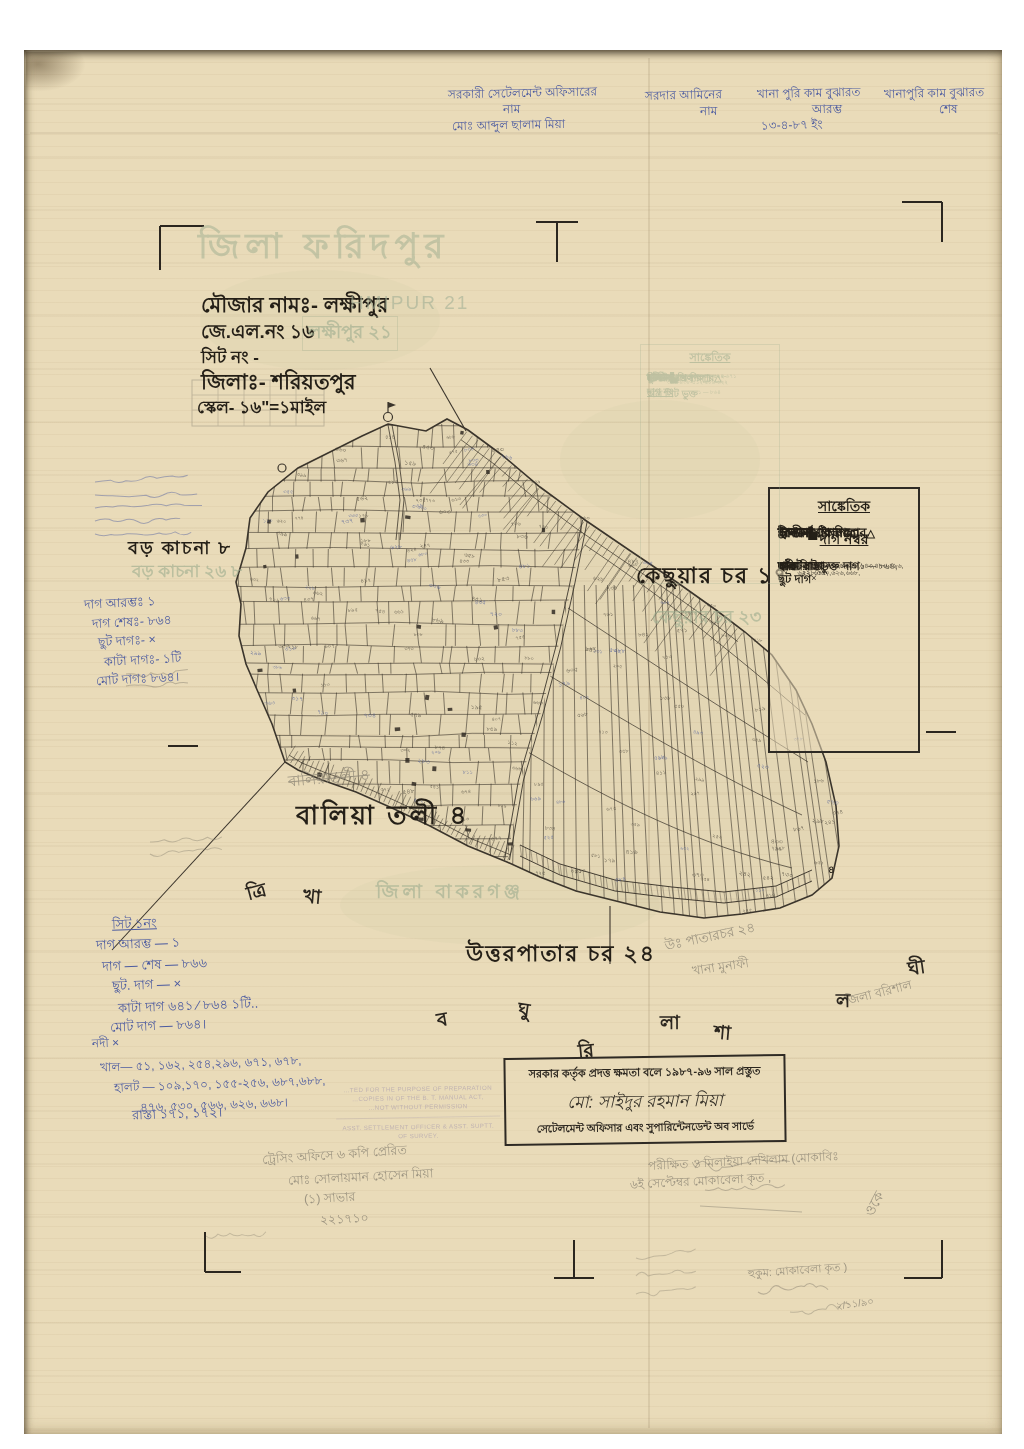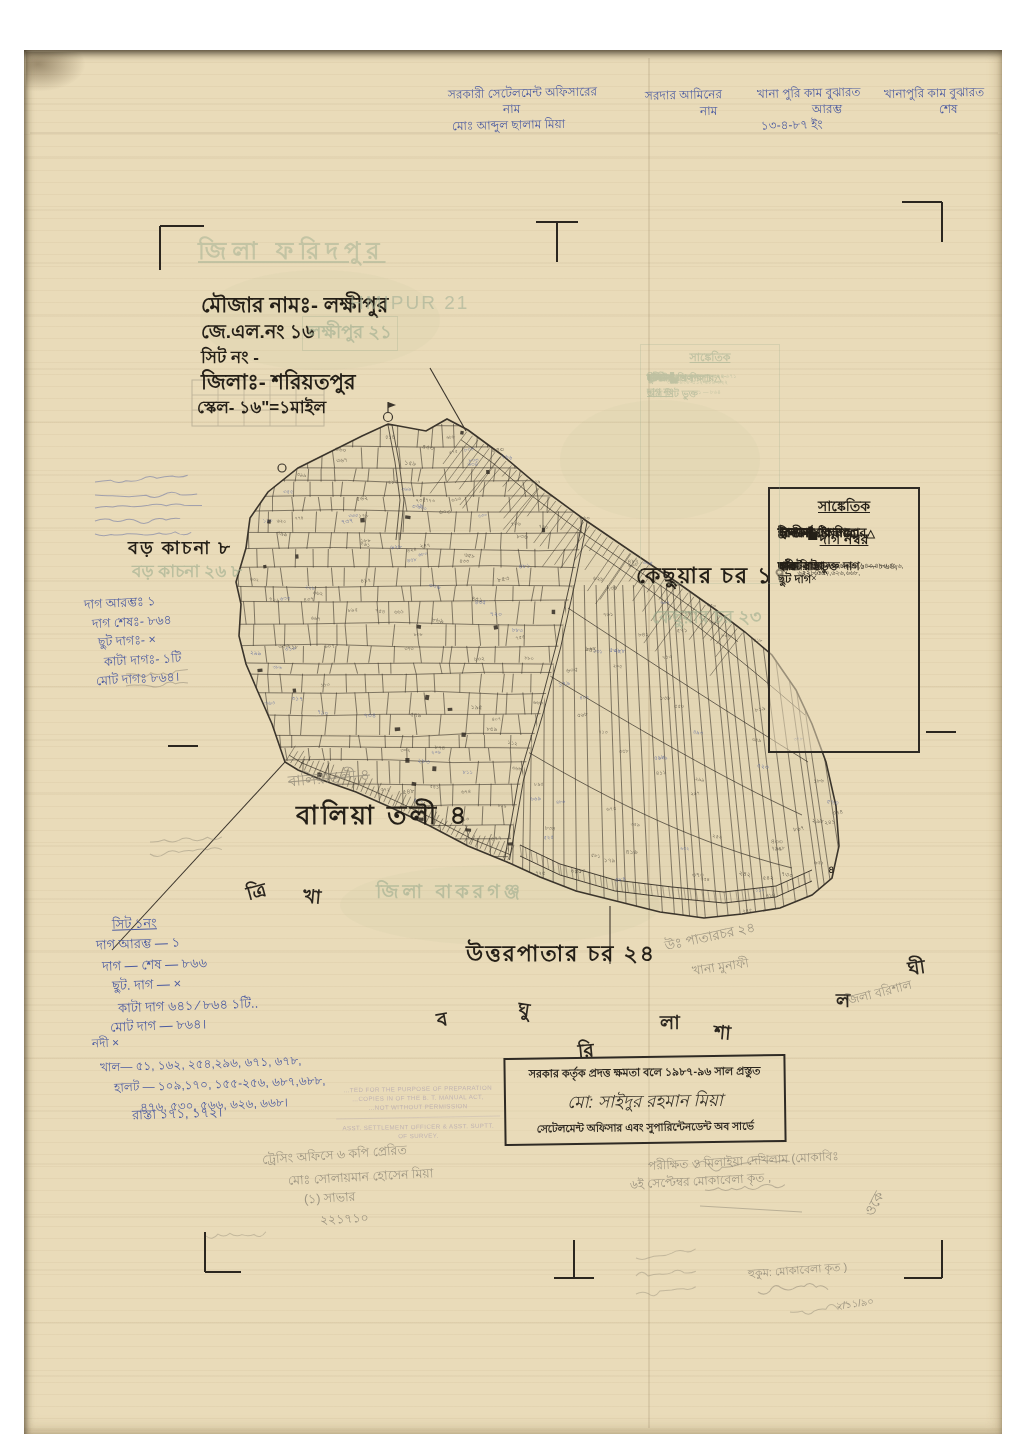--- a/index.html
+++ b/index.html
@@ -1388,21 +1388,21 @@
       <path d="M758,1292 q5.833333333333333,5.1 11.666666666666666,0.4 q5.833333333333333,-8.8 11.666666666666666,-2.6 q5.833333333333333,4.3 11.666666666666666,2.1 q5.833333333333333,-3.4 11.666666666666666,-1.4 q5.833333333333333,-6.0 11.666666666666666,1.8 q5.833333333333333,-3.3 11.666666666666666,3.5" stroke="#8b8474" stroke-width="1" fill="none" opacity="0.5" transform="rotate(-5 758 1292)"></path>
       <path d="M790,1312 q6,1.5 12,0.4 q6,6.7 12,1.3 q6,-2.5 12,-0.7 q6,-8.9 12,1.3 q6,-9.7 12,-2.8" stroke="#8b8474" stroke-width="1" fill="none" opacity="0.45" transform="rotate(-6 790 1312)"></path>
       <path d="M636,1258 q6,3.1 12,0.6 q6,-1.9 12,-1.6 q6,0.6 12,-2.0 q6,-3.3 12,-1.4 q6,2.6 12,-1.5" stroke="#8b8474" stroke-width="1" fill="none" opacity="0.4" transform="rotate(-3 636 1258)"></path>
       <path d="M636,1276 q6,-7.2 12,0.6 q6,-1.8 12,-1.4 q6,1.1 12,-0.7 q6,-4.4 12,0.7 q6,1.6 12,-0.8" stroke="#8b8474" stroke-width="1" fill="none" opacity="0.4" transform="rotate(-3 636 1276)"></path>
       <path d="M636,1294 q6,-2.7 12,0.1 q6,6.0 12,-1.8 q6,-0.2 12,-0.4 q6,-1.1 12,-0.6 q6,2.3 12,-1.4" stroke="#8b8474" stroke-width="1" fill="none" opacity="0.4" transform="rotate(-3 636 1294)"></path>
       <path d="M206,1236 q6,5.7 12,-1.4 q6,4.3 12,-0.4 q6,4.3 12,1.7 q6,2.4 12,0.2 q6,5.6 12,-2.3" stroke="#8b8474" stroke-width="1" fill="none" opacity="0.4" transform="rotate(-2 206 1236)"></path>
     </svg>
 
   <div class="overlay" id="overlay">
 
-    <div class="ghost-text" style="left:198px;top:232px;font-size:24px;letter-spacing:6px;opacity:.5;text-decoration:underline;">জিলা ফরিদপুর</div>
+    <div class="ghost-text" style="left:198px;top:219px;font-size:35px;letter-spacing:6px;opacity:.5;">জিলা ফরিদপুর</div>
     <div class="bn-black" style="left:201px;top:289px;font-size:21px;">মৌজার নামঃ- লক্ষীপুর</div>
     <div class="ghost-latin" style="left:350px;top:292px;font-size:19px;">HMIPUR 21</div>
     <div class="bn-black" style="left:201px;top:317px;font-size:19px;">জে.এল.নং ১৬</div>
     <div class="ghost-text" style="left:302px;top:316px;font-size:18px;border:1px solid rgba(159,174,144,.5);padding:1px 5px;">লক্ষীপুর ২১</div>
     <div class="bn-black" style="left:201px;top:344px;font-size:17px;">সিট নং -</div>
     <div class="bn-black" style="left:201px;top:366px;font-size:21px;">জিলাঃ- শরিয়তপুর</div>
     <div class="bn-black" style="left:197px;top:394px;font-size:17px;">স্কেল- ১৬"=১মাইল</div>
 
     <div class="bn-black" style="left:128px;top:534px;font-size:18px;letter-spacing:2px;">বড় কাচনা ৮</div>
     <div class="ghost-text" style="left:132px;top:558px;font-size:17px;">বড় কাচনা ২৬ ৮</div>

